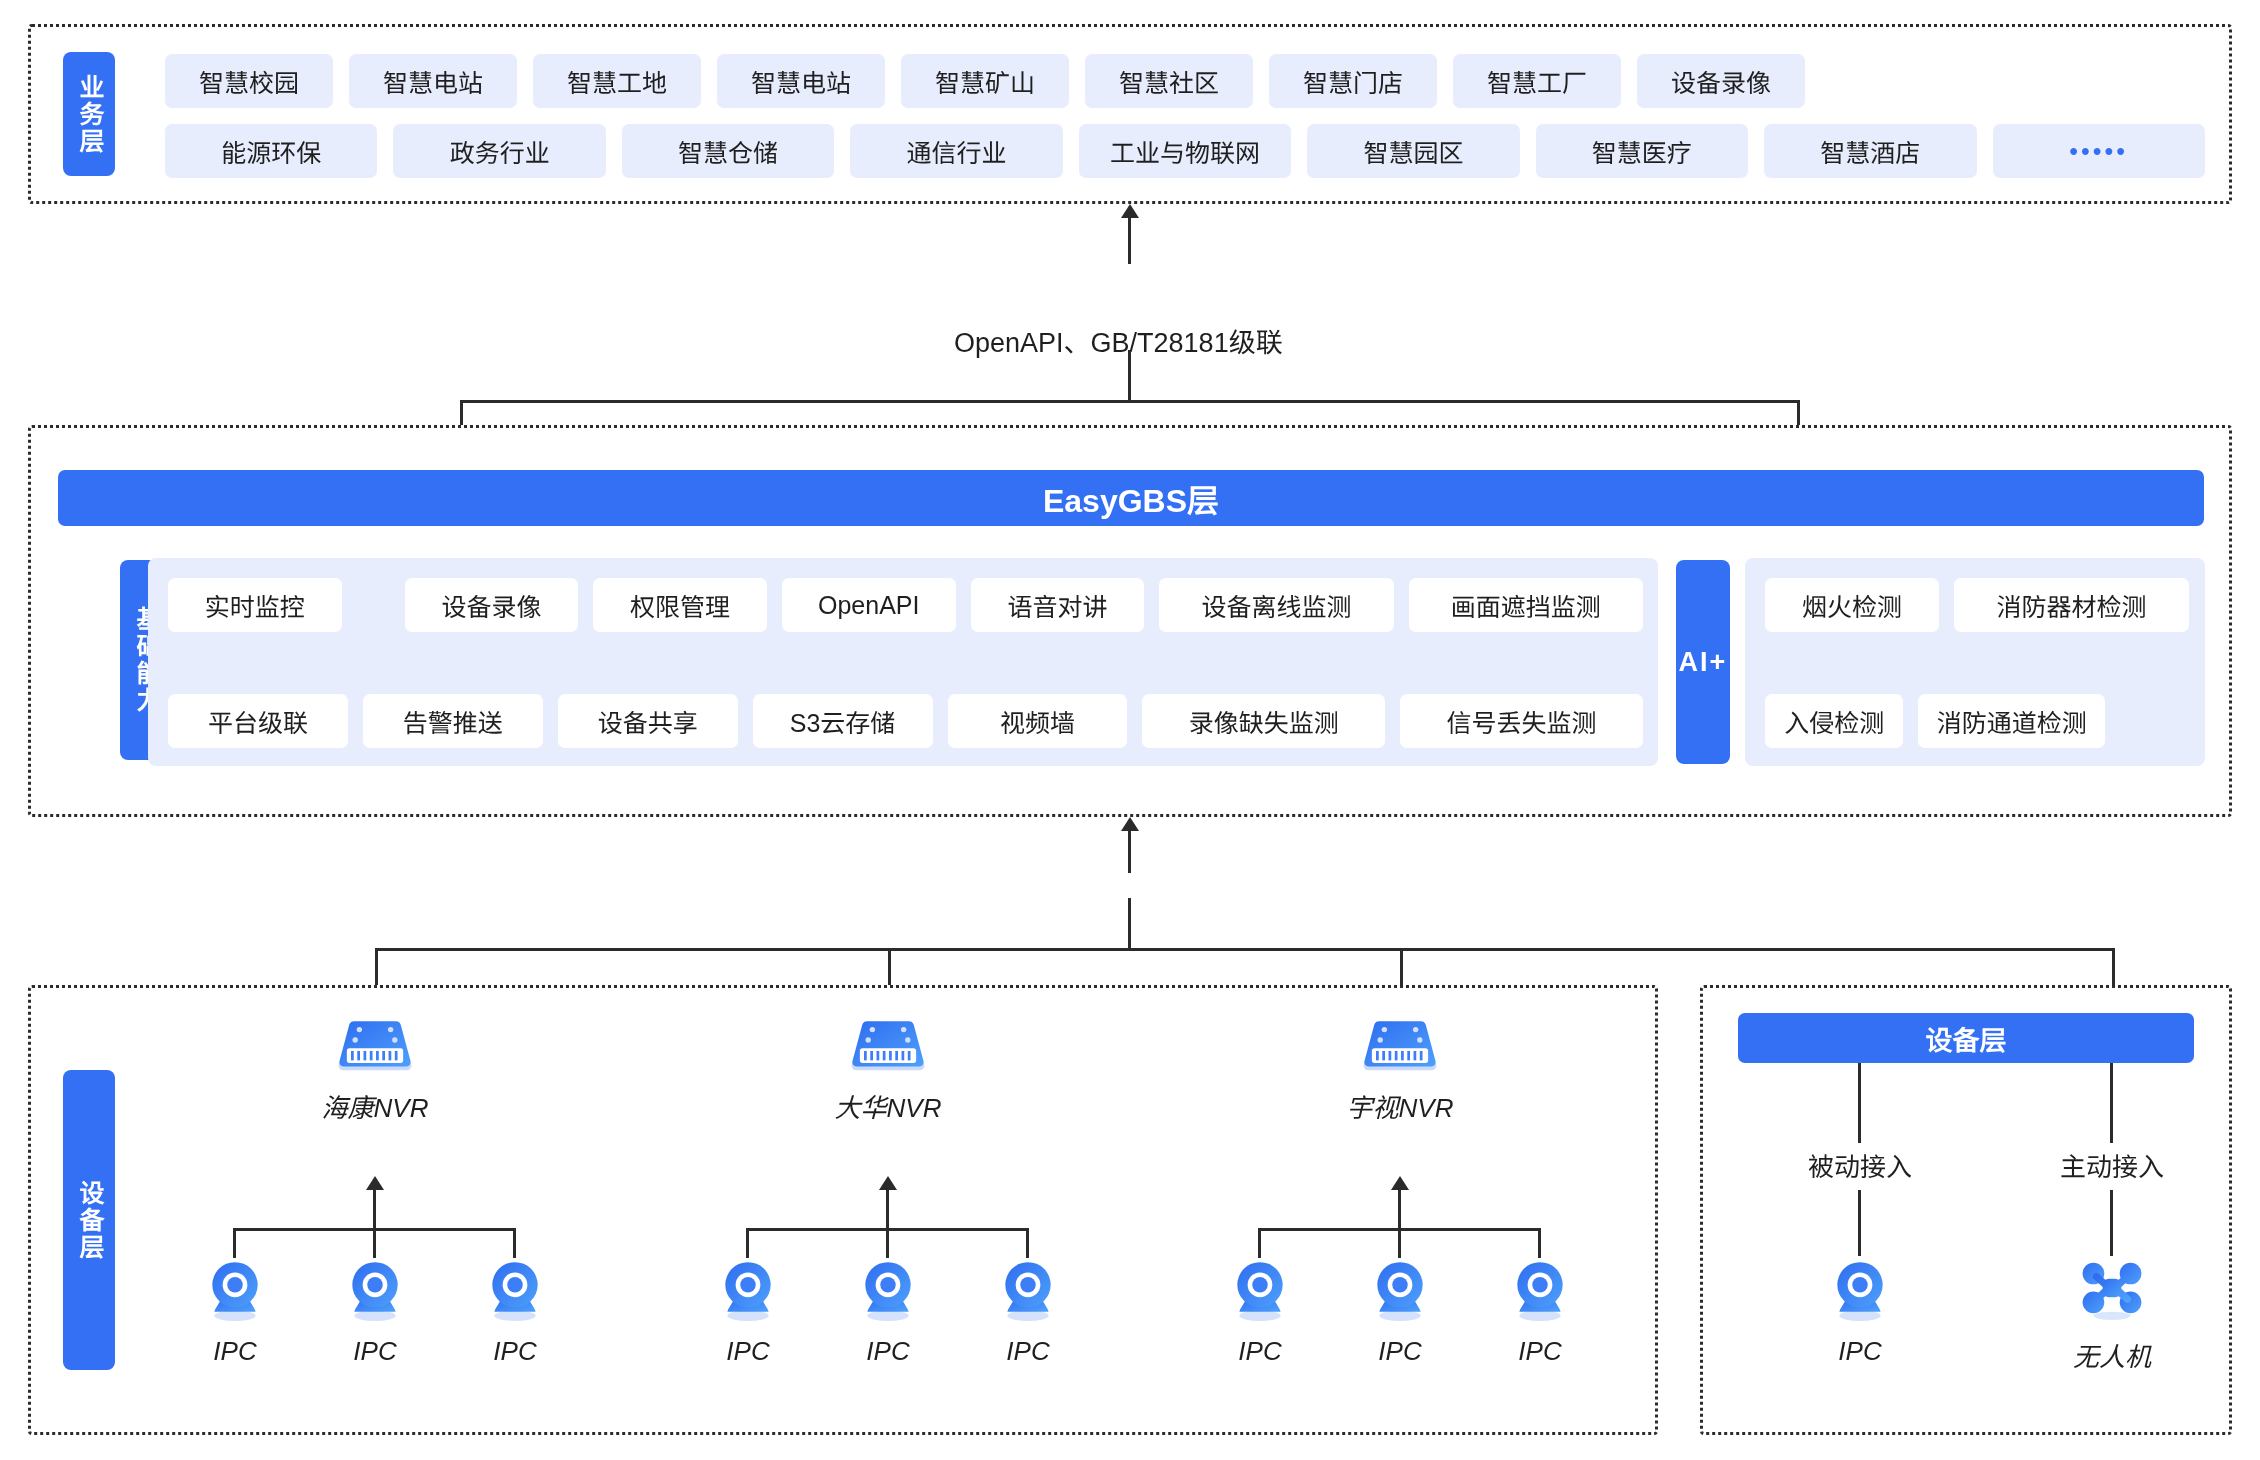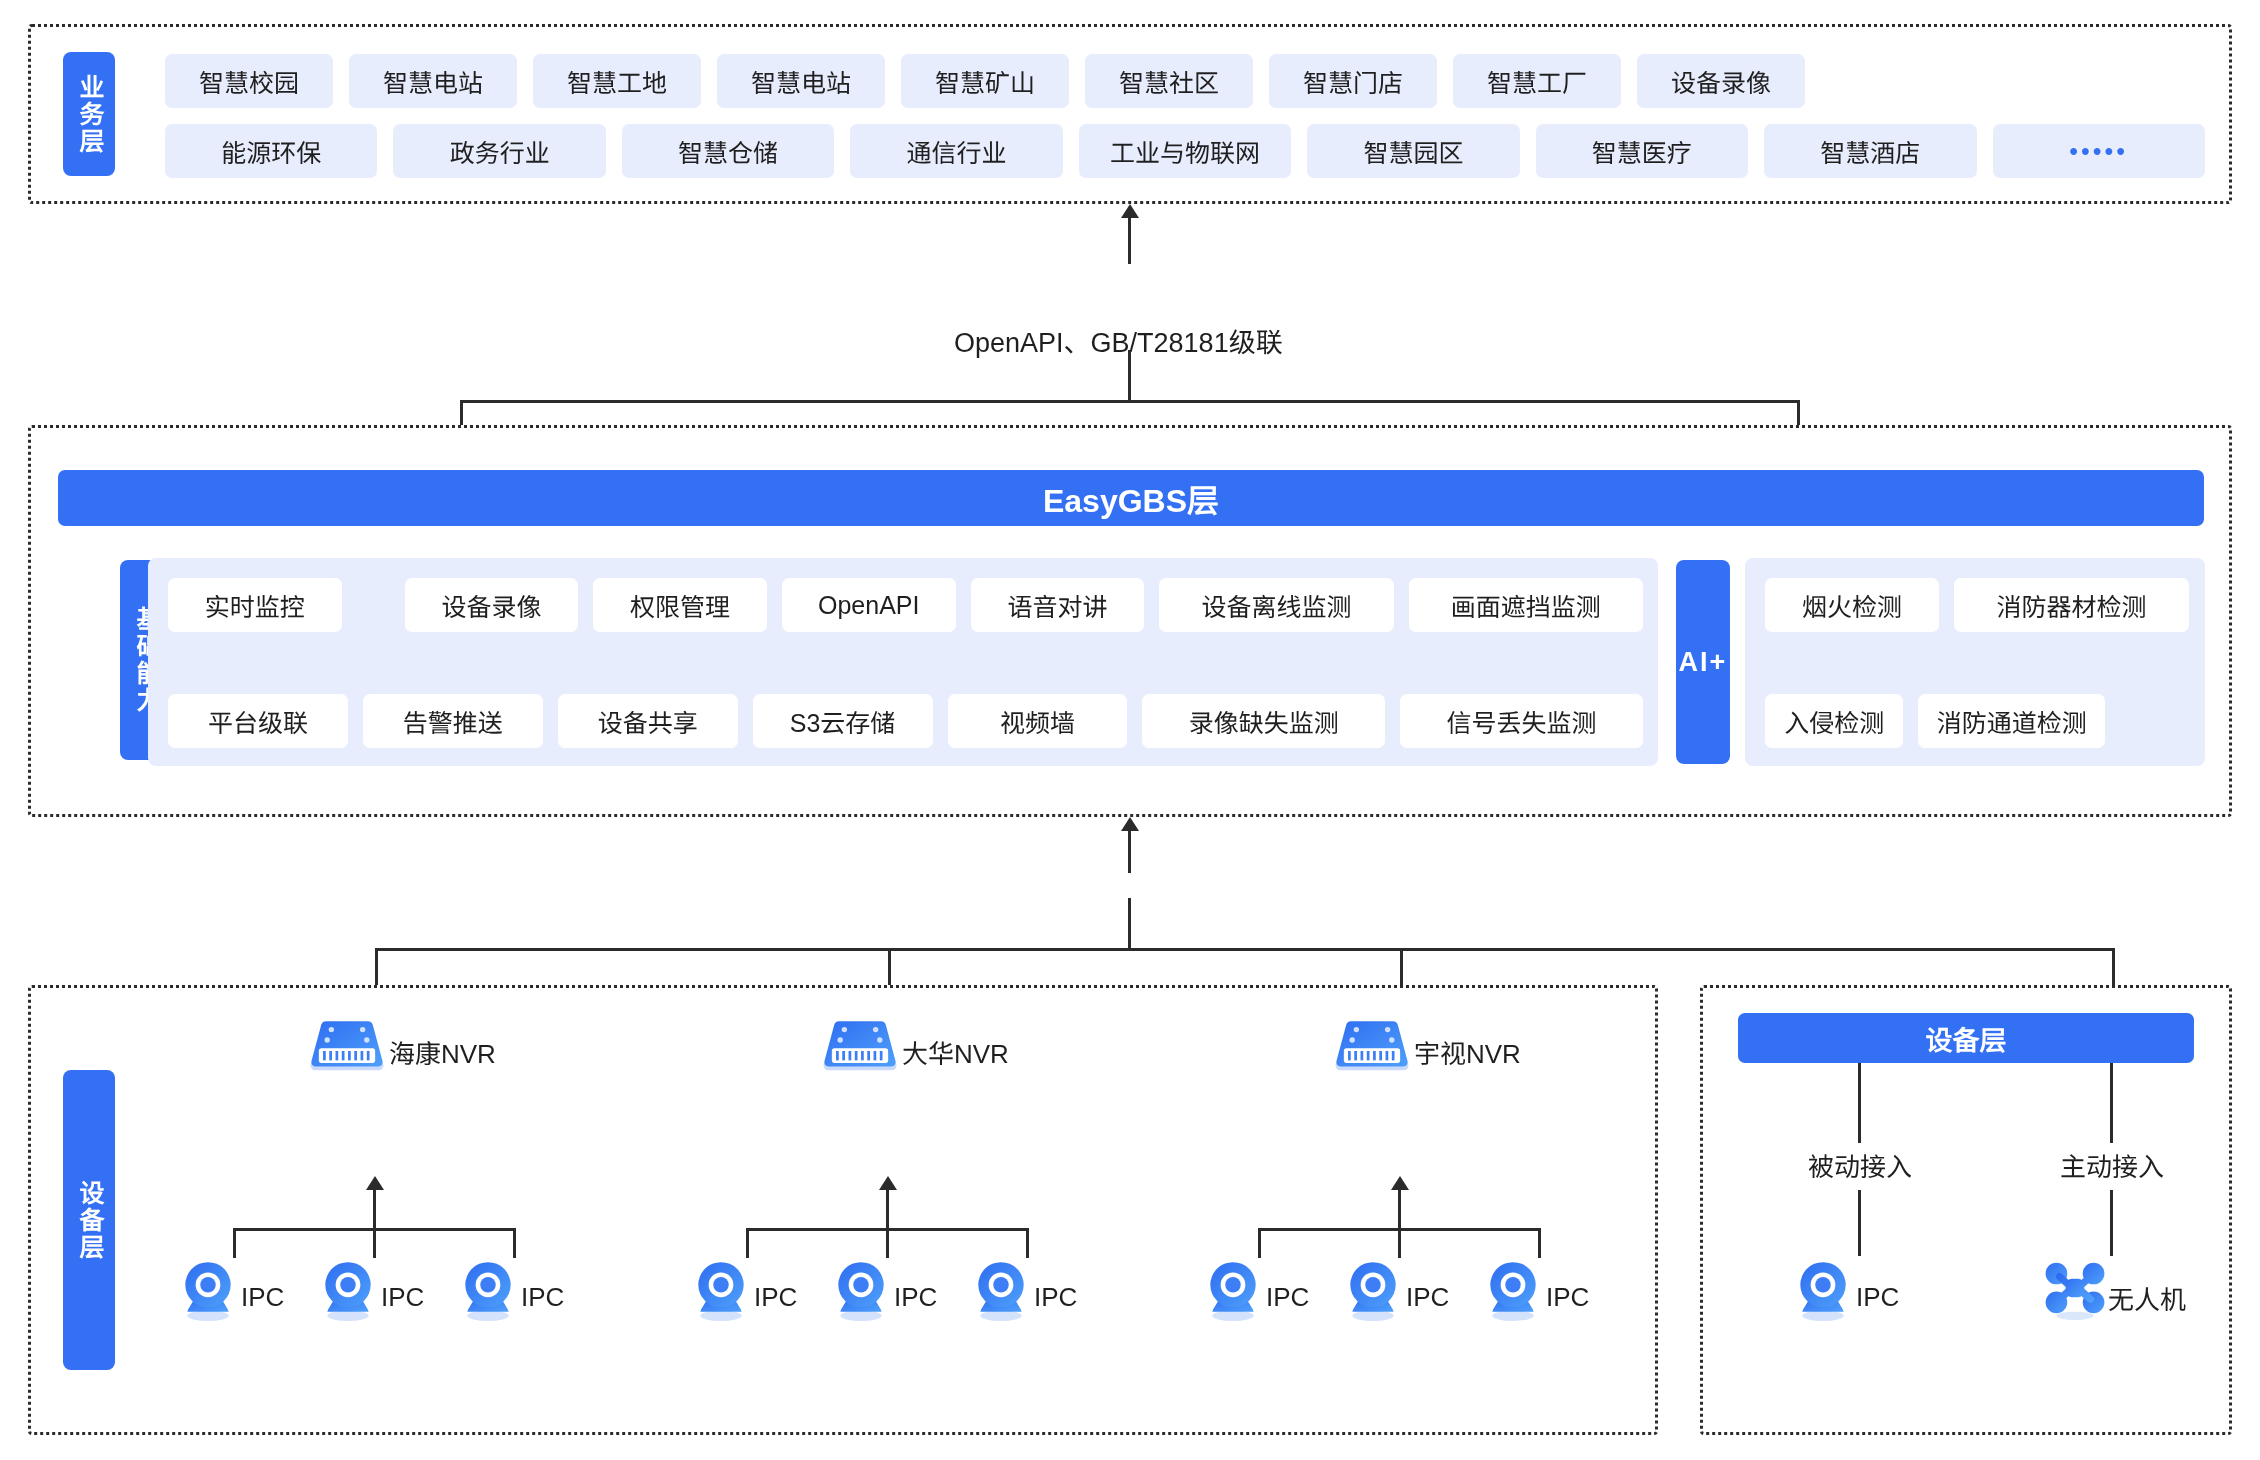--- a/index.html
+++ b/index.html
@@ -94,21 +94,23 @@
     color: #1f1f1f;
     white-space: nowrap;
     background: #fff;
     padding: 0 14px;
   }
 
   
   .node {
     position: absolute;
     display: flex;
+    flex-direction: column;
     align-items: center;
+    font-style: italic;
   }
   .node-label {
     margin-top: 8px;
     font-size: 26px;
     color: #1f1f1f;
     white-space: nowrap;
   }
   .plain-label {
     position: absolute;
     font-size: 26px;

